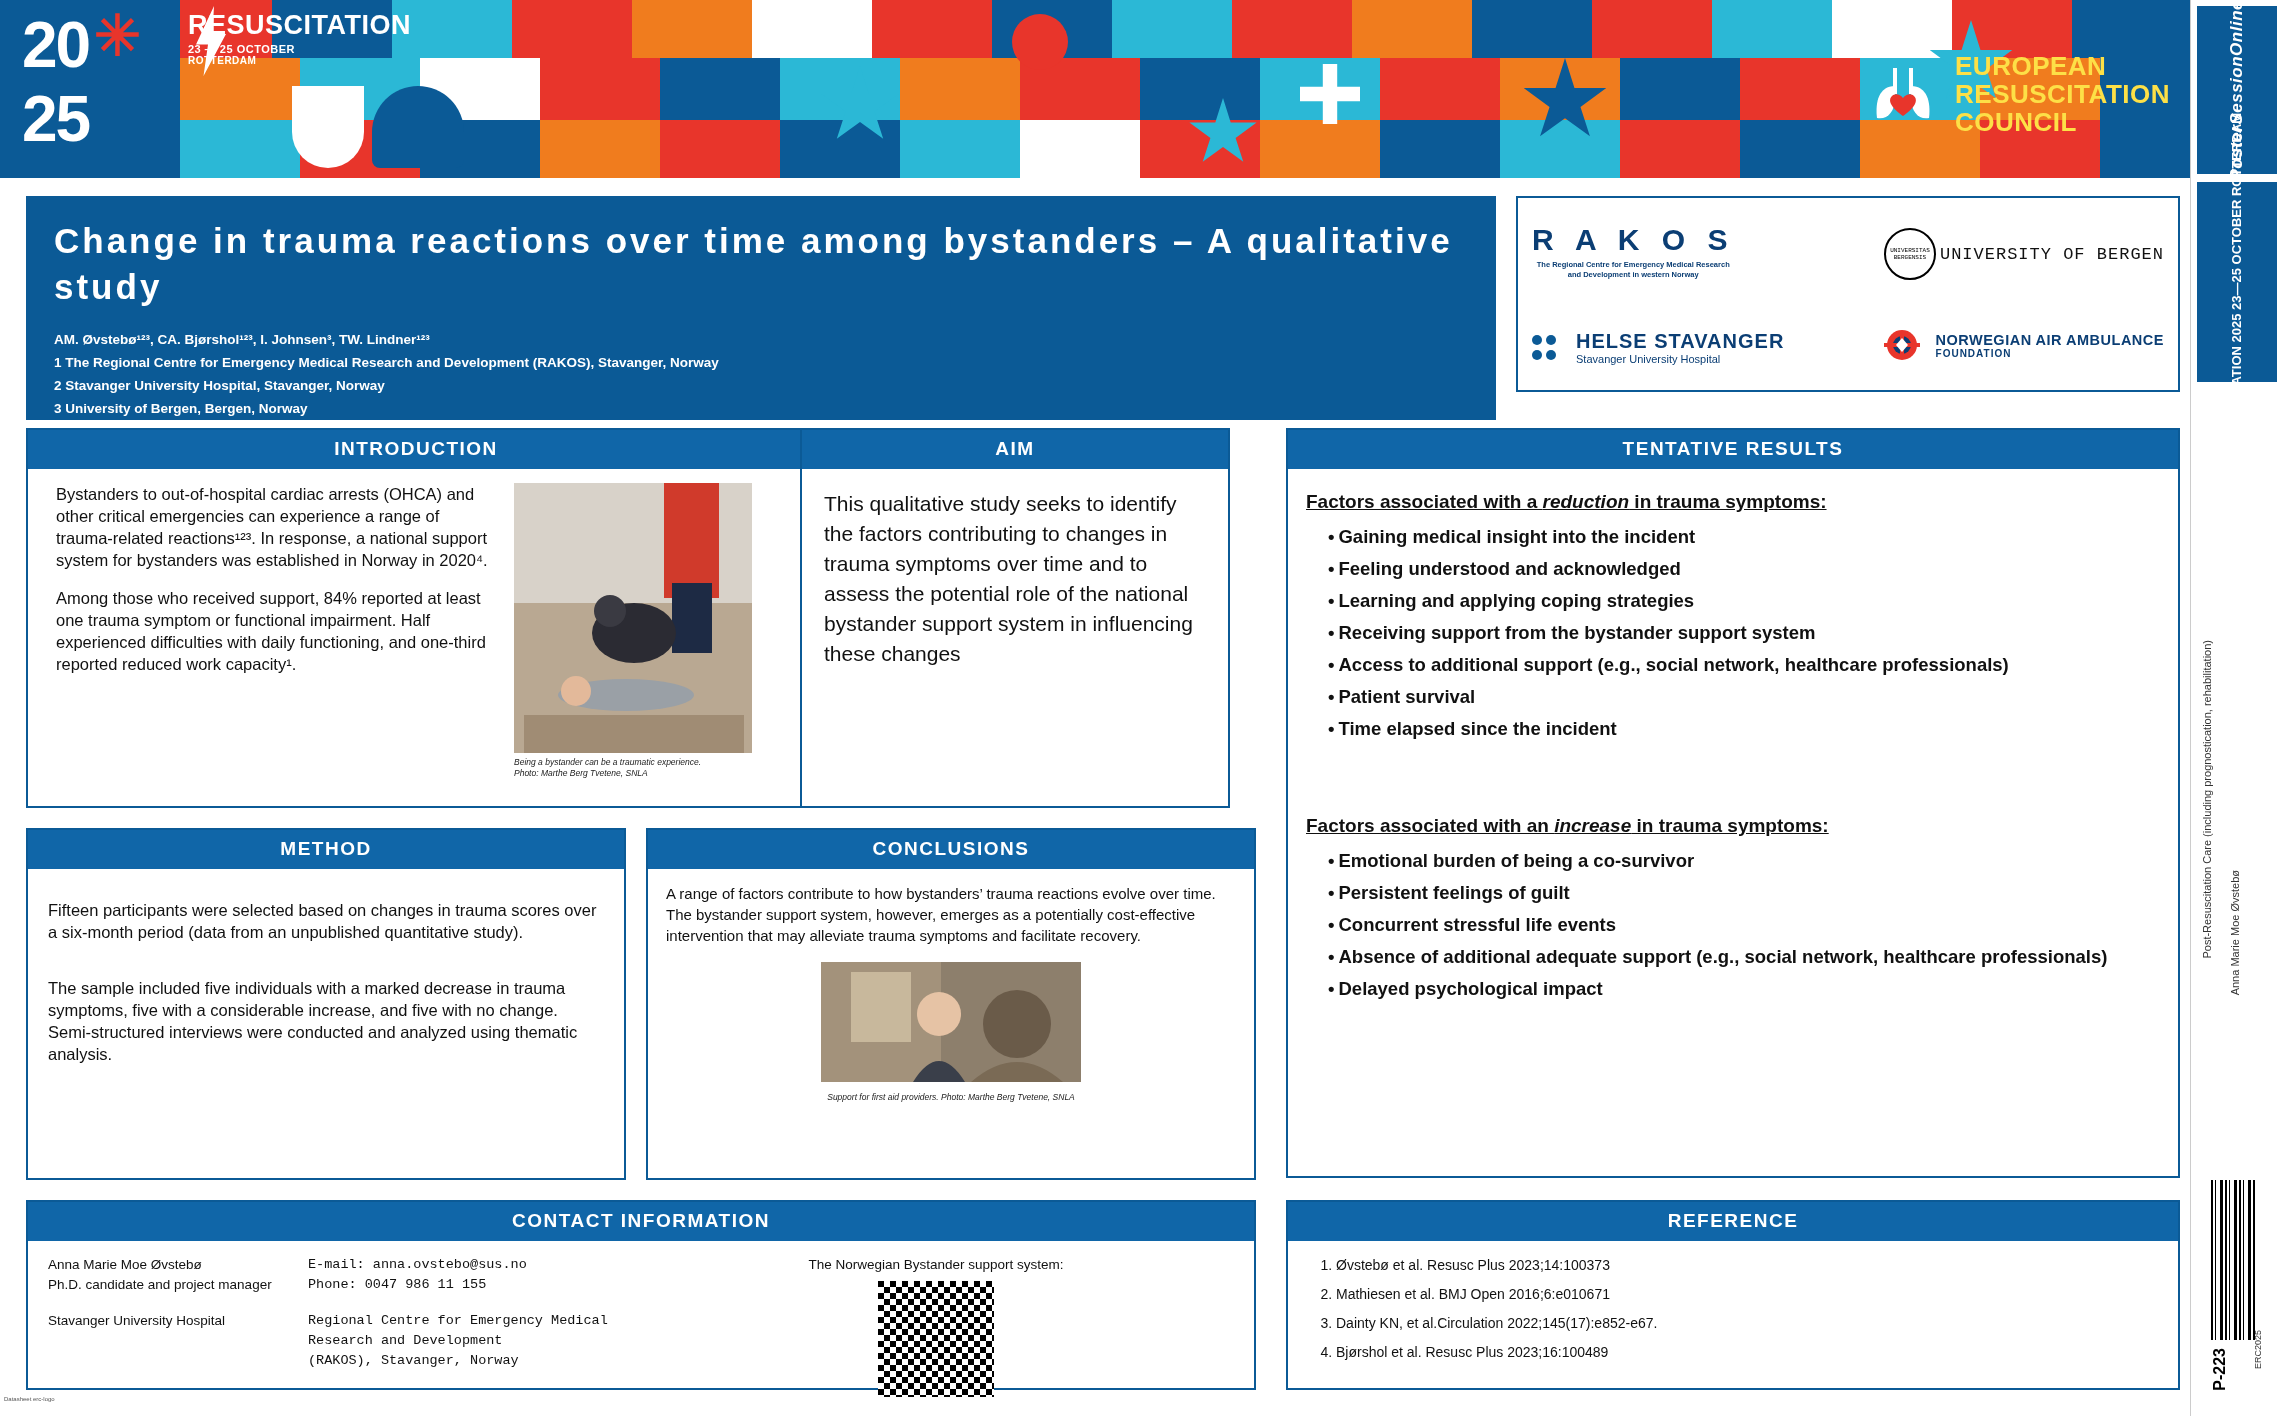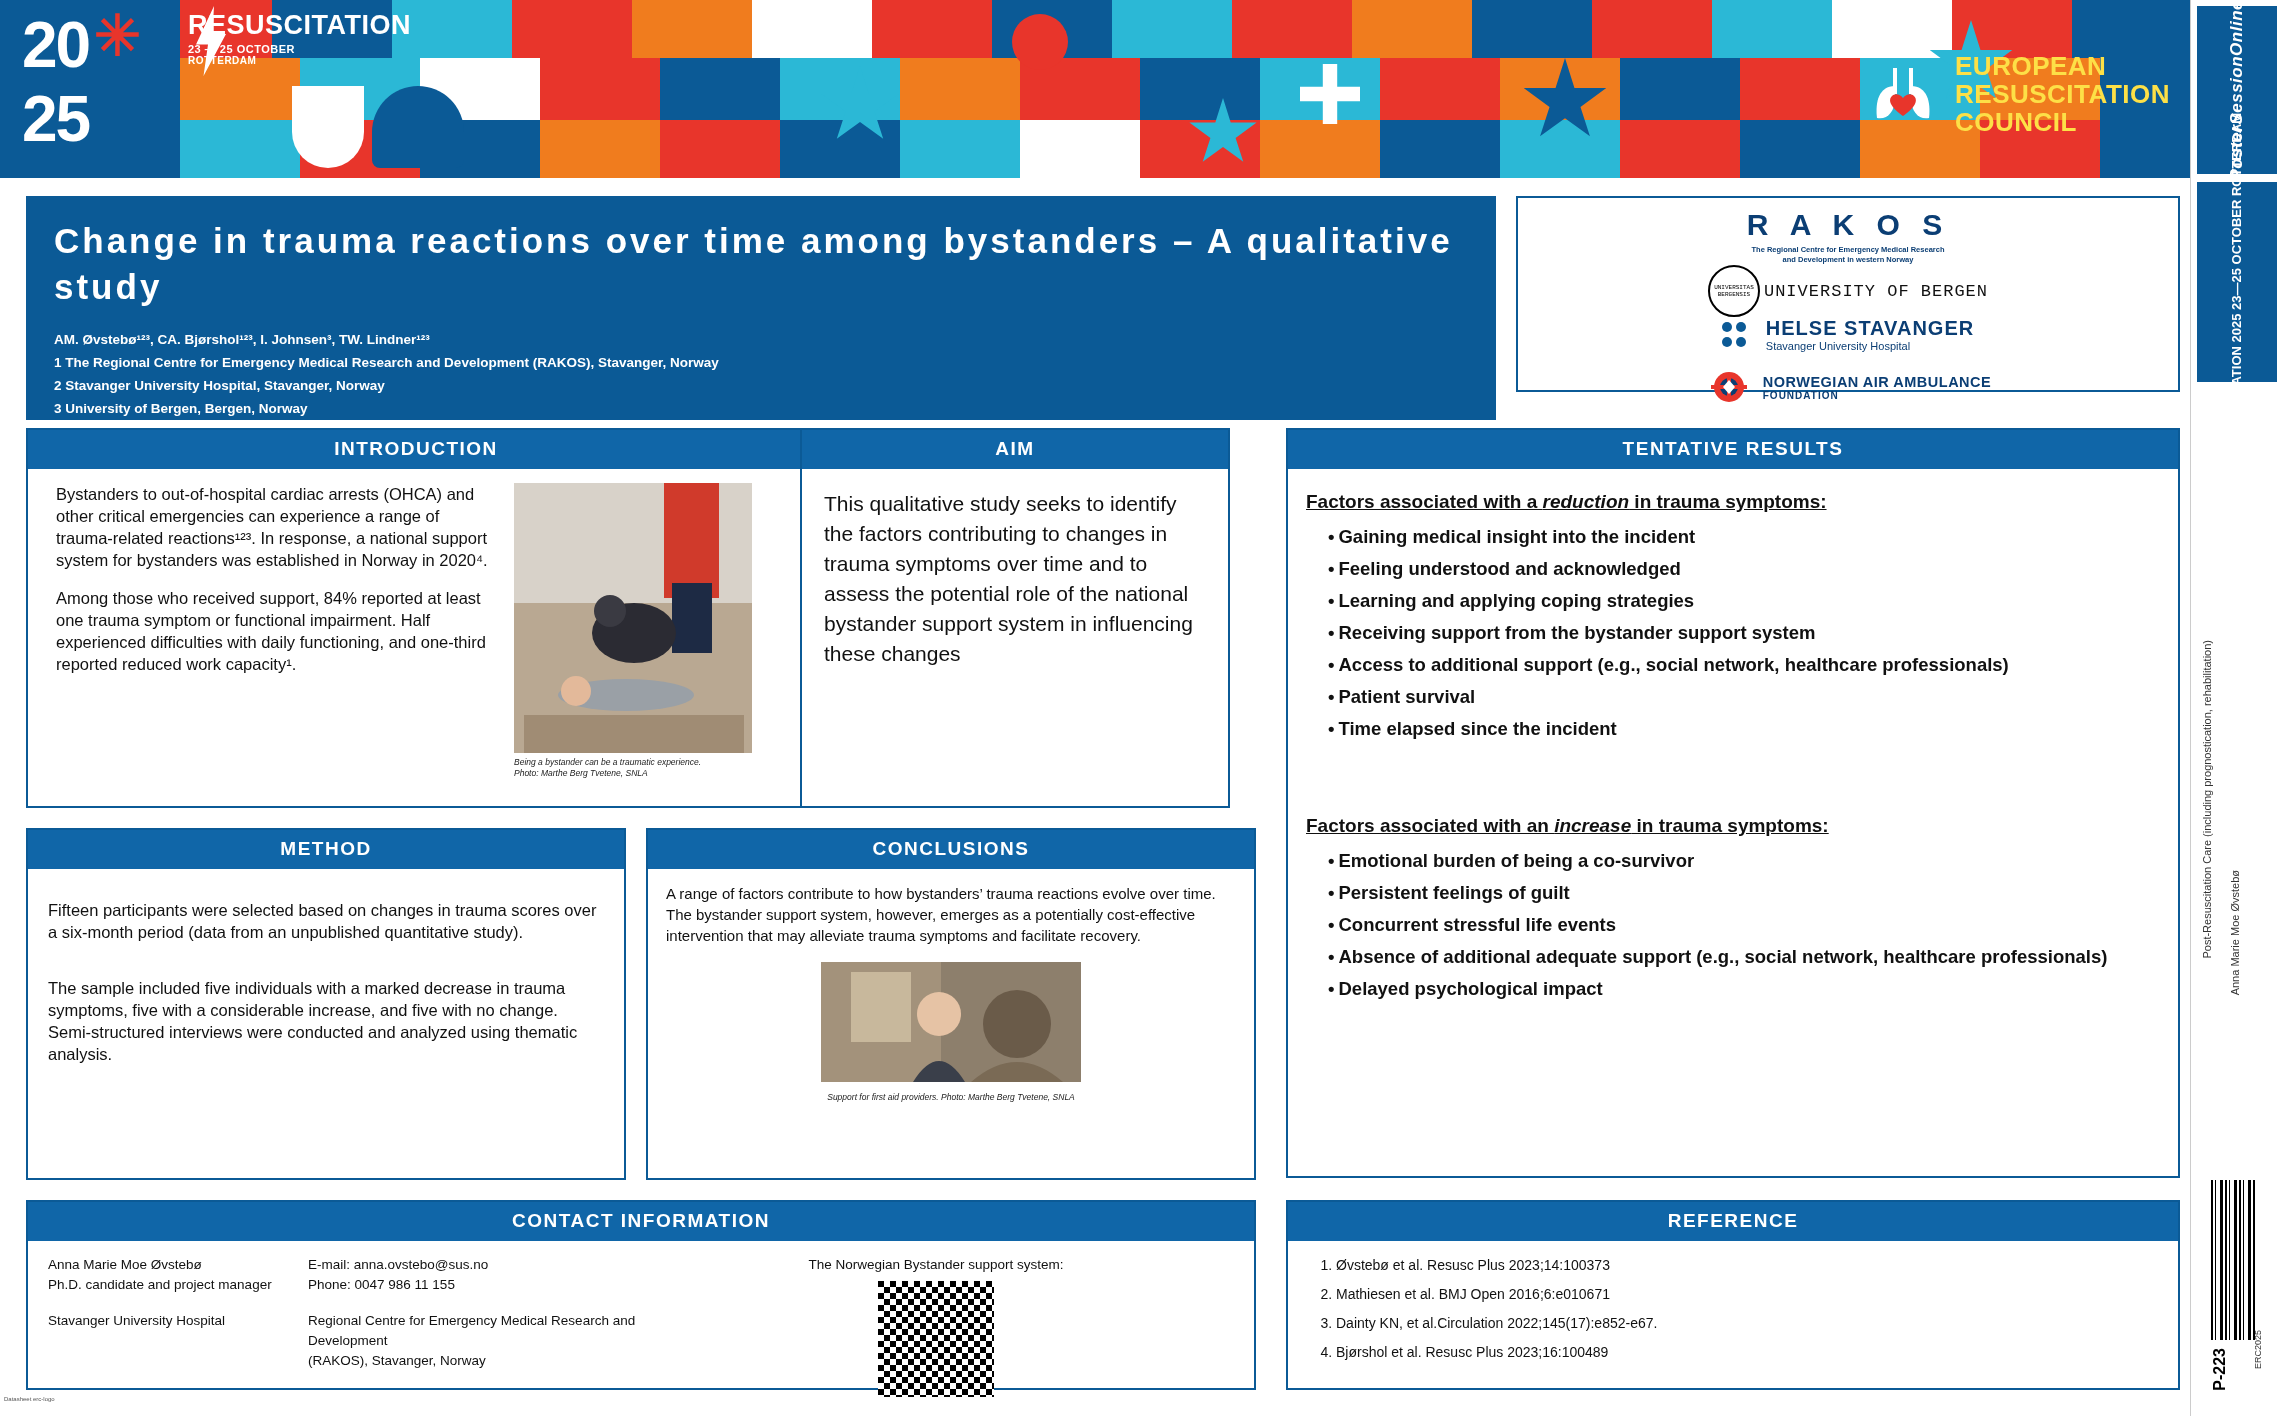--- a/index.html
+++ b/index.html
@@ -77,21 +77,21 @@
     font-size:35px; font-weight:bold; letter-spacing:3px; line-height:46px;
   }
   .authors { margin-top:18px; font-size:13.5px; font-weight:bold; line-height:23px; }
 
   
   .logo-panel {
     position:absolute; left:1516px; top:196px; width:664px; height:196px;
     background:#fff; border:2px solid #0b5a96;
     display:flex; flex-direction:column; justify-content:space-around; padding:10px 14px;
   }
-  .lp-row { display:flex; align-items:center; justify-content:space-between;flex-direction:column; }
+  .lp-row { display:flex; align-items:flex-end; justify-content:space-between; }
   .rakos-logo { text-align:center; }
   .rakos-word { font-size:30px; font-weight:bold; color:#0b3e74; letter-spacing:7px; position:relative;}
   .rakos-sub { font-size:7.5px; color:#0b3e74; font-weight:bold; line-height:10px; margin-top:3px;}
   .uib { display:flex; align-items:center; gap:4px;font-family:Liberation Mono, monospace; }
   .uib-seal { width:52px; height:52px; border-radius:50%; border:2px solid #000; font-size:6px;
     display:flex; align-items:center; justify-content:center; text-align:center; color:#000;}
   .uib-text { font-size:17px; color:#111; letter-spacing:1px;}
   .helse { display:flex; align-items:center; gap:8px;}
   .helse-dots { width:36px; height:26px; position:relative;}
   .helse-dots i { position:absolute; width:10px; height:10px; border-radius:50%; background:#0b5a96;}
@@ -137,21 +137,21 @@
   .method .card-body { padding:30px 20px; }
 
   .concl { left:646px; top:828px; width:610px; height:352px; }
   .concl .card-body { padding:14px 18px; font-size:15px; line-height:21px;}
   .concl-fig { width:260px; height:120px; margin:14px auto 0 auto; background:#9a8e80; position:relative; overflow:hidden;}
   .concl-cap { font-size:8.5px; font-style:italic; color:#222; text-align:center; margin-top:5px;}
 
   .contact { left:26px; top:1200px; width:1230px; height:190px; }
   .contact .card-body { padding:14px 20px; font-size:13.5px; line-height:20px; display:flex; }
   .ct-col1 { width:260px; }
-  .ct-col2 { width:330px; }
+  .ct-col2 { width:330px;font-family:Liberation Mono, monospace; }
   .ct-col3 { flex:1; text-align:center; }
   .qr { width:116px; height:116px; margin:6px auto 0 auto;
         background:
           repeating-linear-gradient(to right,#000 0 6px,#fff 6px 12px),
           repeating-linear-gradient(to bottom,#000 0 6px,#fff 6px 12px);
         background-blend-mode:difference; }
   .ct-addr { margin-top:16px; }
 
   .reference { left:1286px; top:1200px; width:894px; height:190px; }
   .reference .card-body { padding:14px 26px; font-size:14px; line-height:20px;}

